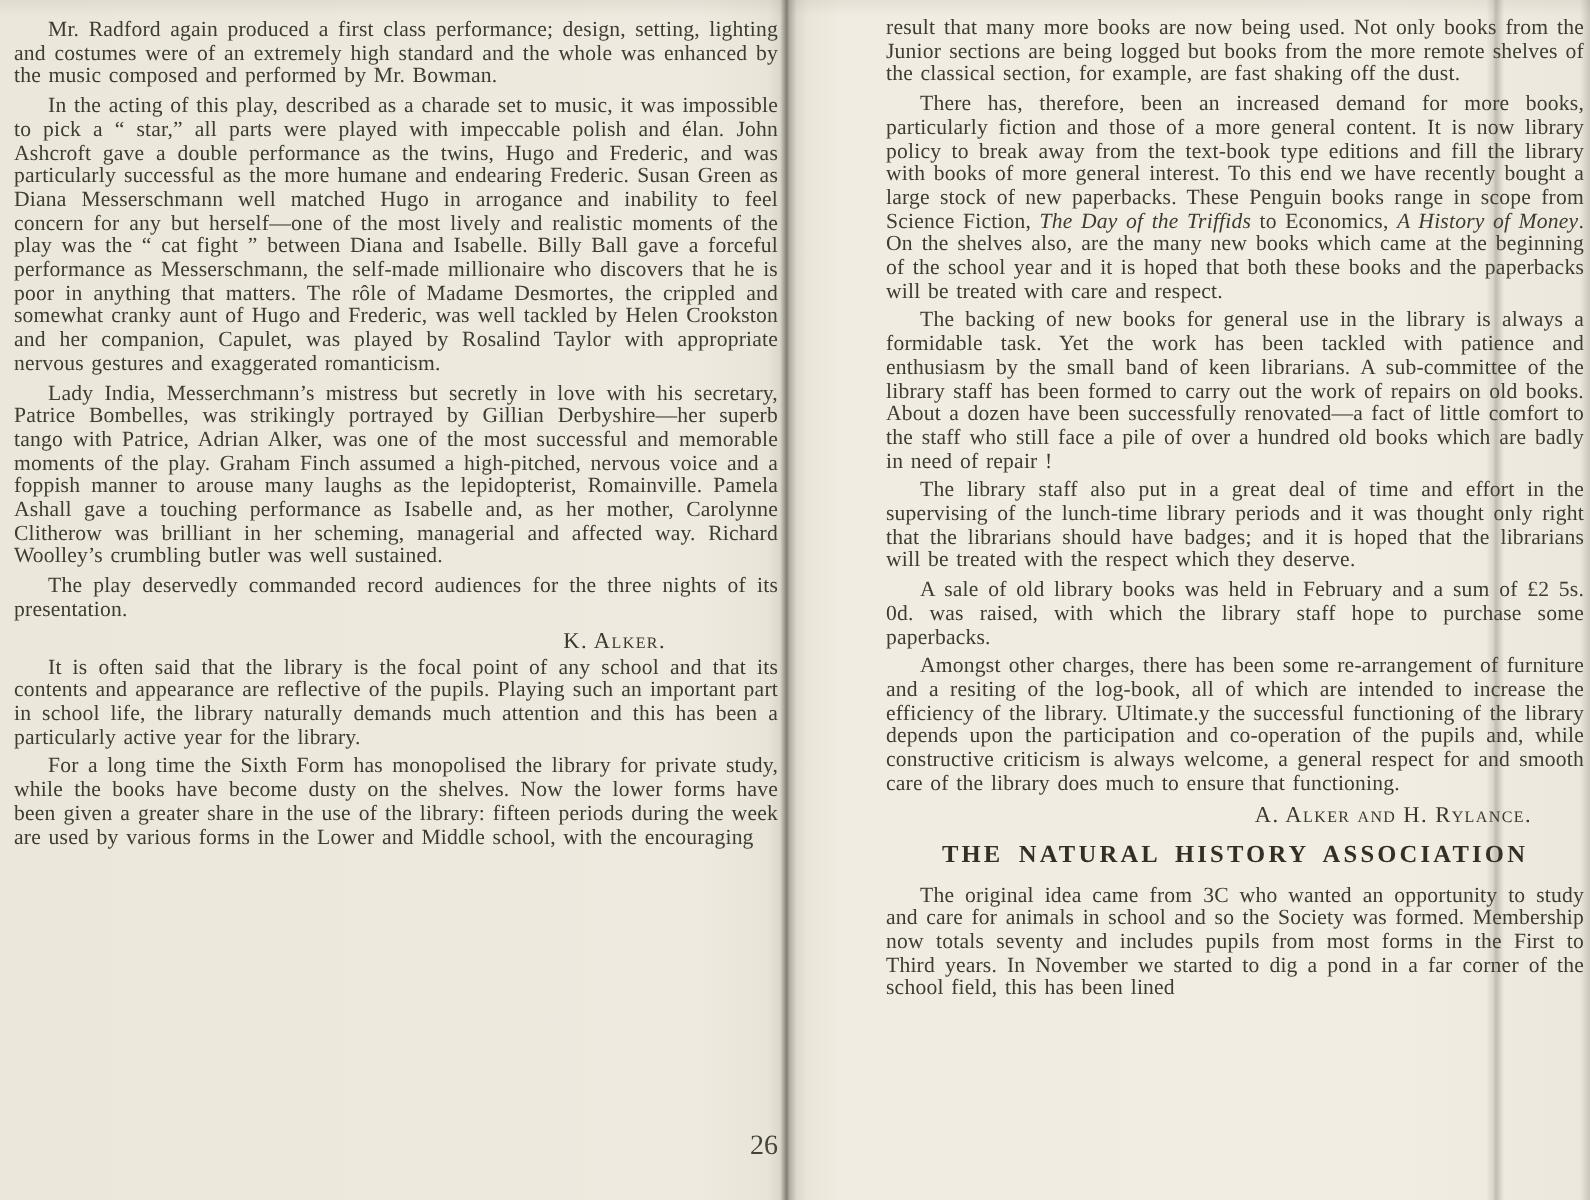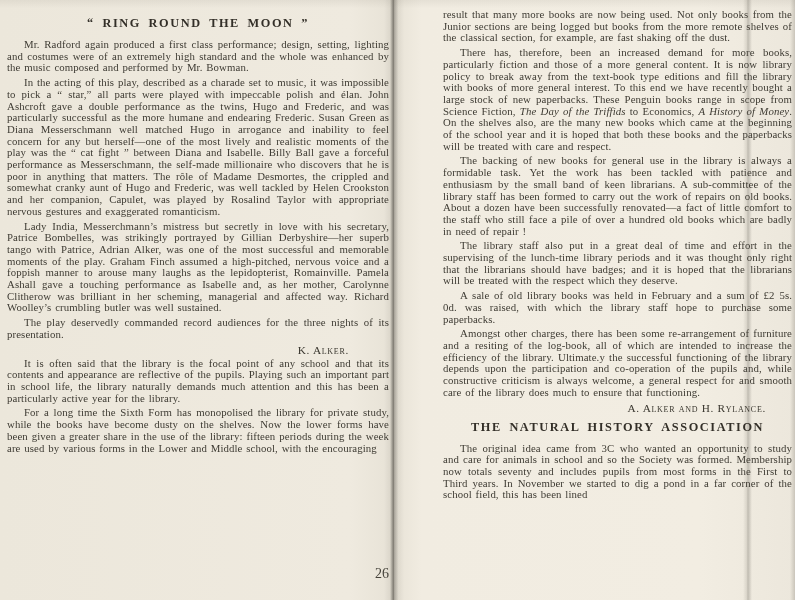--- a/index.html
+++ b/index.html
@@ -97,26 +97,25 @@
     pointer-events: none;
   }
 </style>
 </head>
 <body>
 
 <div class="scan">
 
   <div class="page page-left">
     <div class="content">
-        <h2 class="heading">“ RING ROUND THE MOON ”</h2>
         <p class="para indent"><span>Mr. Radford again produced a first class performance; design, setting, lighting and costumes were of an extremely high standard and the whole was enhanced by the music composed and performed by Mr. Bowman.</span></p>
         <p class="para indent"><span>In the acting of this play, described as a charade set to music, it was impossible to pick a “ star,” all parts were played with impeccable polish and élan.  John Ashcroft gave a double performance as the twins, Hugo and Frederic, and was particularly successful as the more humane and endearing Frederic.  Susan Green as Diana Messerschmann well matched Hugo in arrogance and inability to feel concern for any but herself—one of the most lively and realistic moments of the play was the “ cat fight ” between Diana and Isabelle.  Billy Ball gave a forceful performance as Messerschmann, the self-made millionaire who discovers that he is poor in anything that matters.  The rôle of Madame Desmortes, the crippled and somewhat cranky aunt of Hugo and Frederic, was well tackled by Helen Crookston and her companion, Capulet, was played by Rosalind Taylor with appropriate nervous gestures and exaggerated romanticism.</span></p>
         <p class="para indent"><span>Lady India, Messerchmann’s mistress but secretly in love with his secretary, Patrice Bombelles, was strikingly portrayed by Gillian Derbyshire—her superb tango with Patrice, Adrian Alker, was one of the most successful and memorable moments of the play.  Graham Finch assumed a high-pitched, nervous voice and a foppish manner to arouse many laughs as the lepidopterist, Romainville.  Pamela Ashall gave a touching performance as Isabelle and, as her mother, Carolynne Clitherow was brilliant in her scheming, managerial and affected way.  Richard Woolley’s crumbling butler was well sustained.</span></p>
         <p class="para indent"><span>The play deservedly commanded record audiences for the three nights of its presentation.</span></p>
-        <p class="signature" style="padding-right: 40px;">K. Alker.</p>
+        <p class="signature" style="padding-right: 56px;">K. Alker.</p>
         <p class="para indent"><span>It is often said that the library is the focal point of any school and that its contents and appearance are reflective of the pupils. Playing such an important part in school life, the library naturally demands much attention and this has been a particularly active year for the library.</span></p>
         <p class="para indent"><span>For a long time the Sixth Form has monopolised the library for private study, while the books have become dusty on the shelves. Now the lower forms have been given a greater share in the use of the library: fifteen periods during the week are used by various forms in the Lower and Middle school, with the encouraging</span></p>
       </div>
   </div>
 
   <div class="page page-right">
     <div class="content">
         <p class="para"><span>result that many more books are now being used.  Not only books from the Junior sections are being logged but books from the more remote shelves of the classical section, for example, are fast shaking off the dust.</span></p>
         <p class="para indent"><span>There has, therefore, been an increased demand for more books, particularly fiction and those of a more general content. It is now library policy to break away from the text-book type editions and fill the library with books of more general interest. To this end we have recently bought a large stock of new paperbacks.  These Penguin books range in scope from Science Fiction, </span><em>The Day of the Triffids</em><span> to Economics, </span><em>A History of Money</em><span>.  On the shelves also, are the many new books which came at the beginning of the school year and it is hoped that both these books and the paperbacks will be treated with care and respect.</span></p>
         <p class="para indent"><span>The backing of new books for general use in the library is always a formidable task.  Yet the work has been tackled with patience and enthusiasm by the small band of keen librarians.  A sub-committee of the library staff has been formed to carry out the work of repairs on old books.  About a dozen have been successfully renovated—a fact of little comfort to the staff who still face a pile of over a hundred old books which are badly in need of repair !</span></p>

